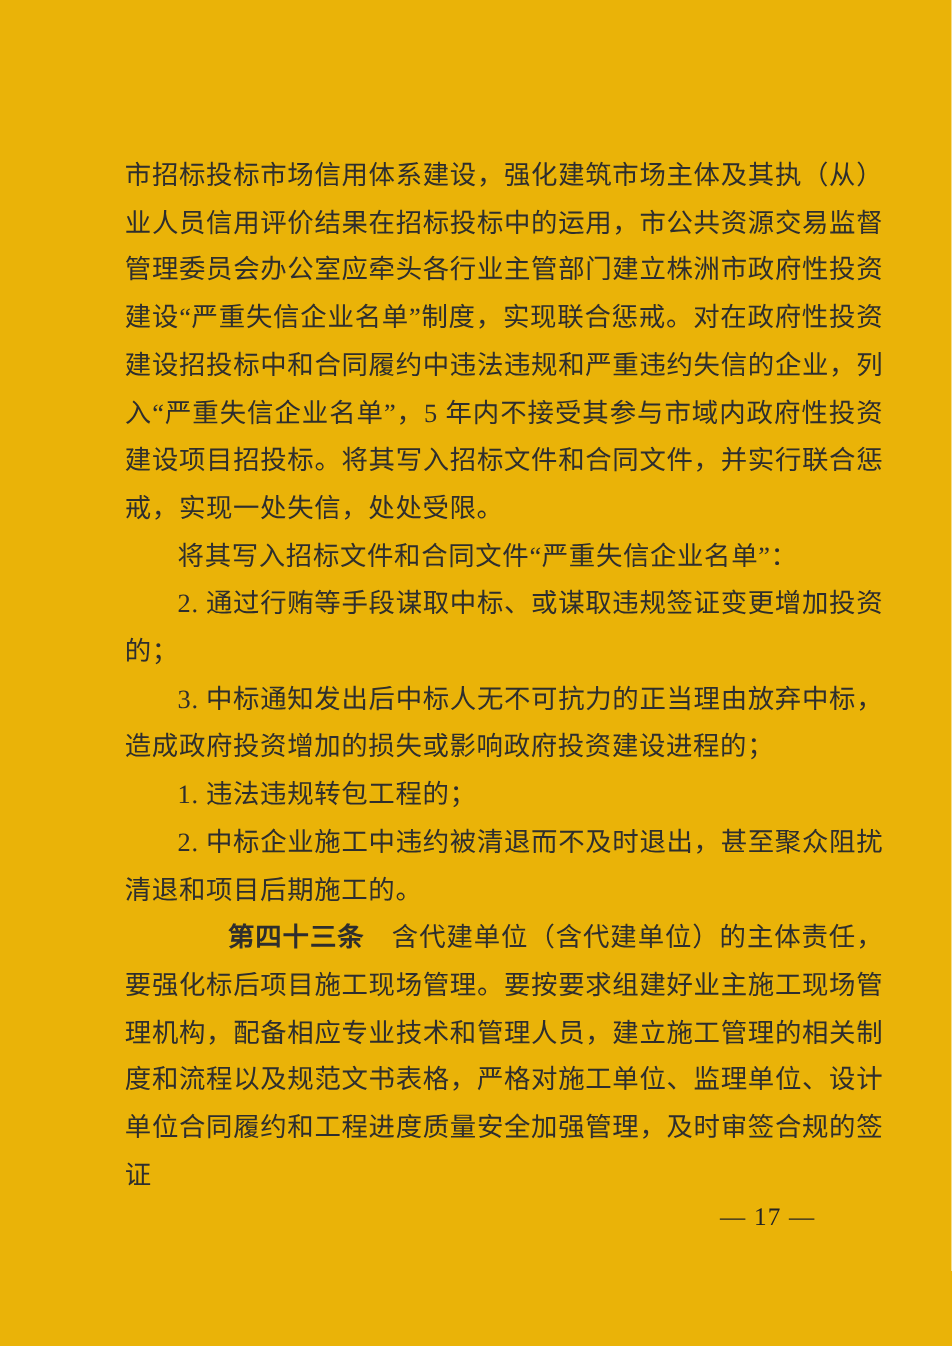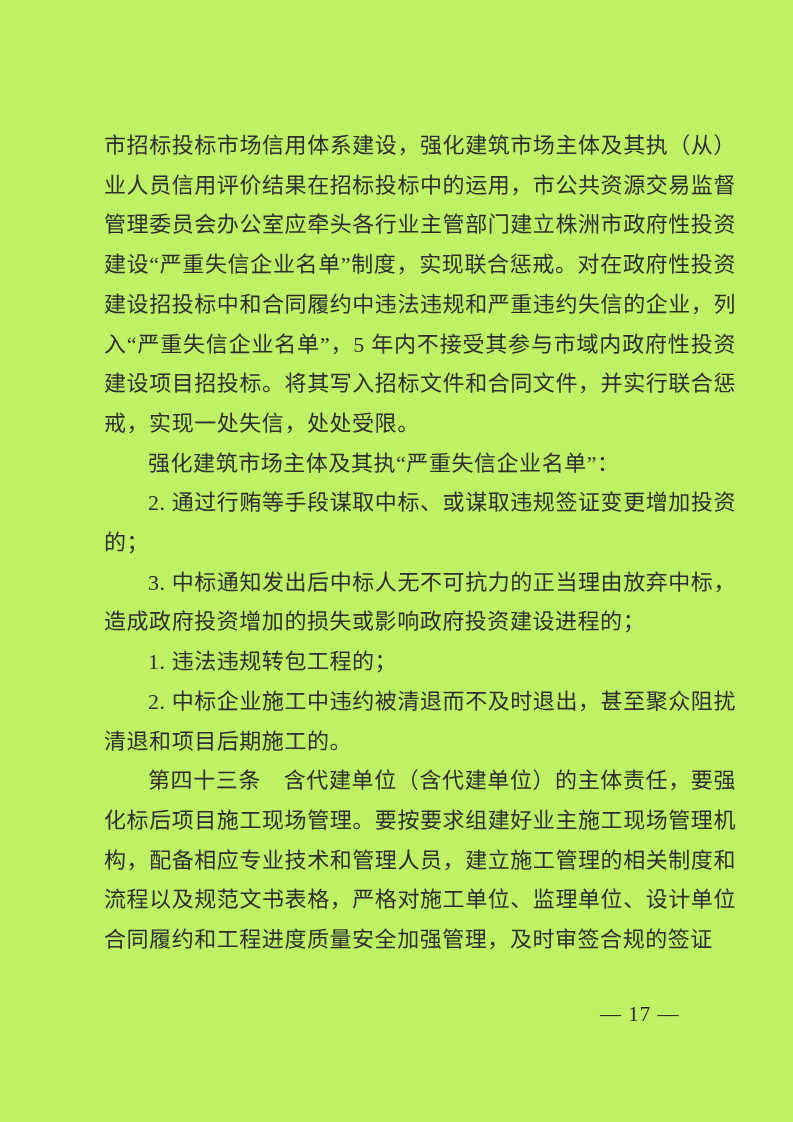--- a/index.html
+++ b/index.html
@@ -4,21 +4,21 @@
 <style>
   html, body {
     margin: 0;
     padding: 0;
     background: #ffffff;
   }
   .page {
     position: relative;
     width: 793px;
     height: 1122px;
-    background: #bef264;
+    background: #eab308;
     overflow: hidden;
   }
   .body-text {
     position: absolute;
     left: 104px;
     top: 126px;
     width: 632px;
     font-family: "Liberation Serif", "DejaVu Serif", serif;
     font-size: 22px;
     line-height: 39.7px;
@@ -29,42 +29,43 @@
   }
   .para {
     margin: 0;
     padding: 0;
     text-indent: 2em;
   }
   .para.no-indent {
     text-indent: 0;
   }
   .article-no {
-    font-weight: normal;
+    font-weight: bold;
+    margin-left: 42px;
   }
   .page-number {
     position: absolute;
     left: 600px;
     top: 1002px;
     width: 90px;
     text-align: left;
     font-family: "Liberation Serif", "DejaVu Serif", serif;
     font-size: 21px;
     letter-spacing: 1px;
     color: #242424;
     white-space: nowrap;
   }
 </style>
 </head>
 <body>
 
 <div class="page">
   <main class="body-text">
     <p class="para no-indent">市招标投标市场信用体系建设，强化建筑市场主体及其执（从）业人员信用评价结果在招标投标中的运用，市公共资源交易监督管理委员会办公室应牵头各行业主管部门建立株洲市政府性投资建设“严重失信企业名单”制度，实现联合惩戒。对在政府性投资建设招投标中和合同履约中违法违规和严重违约失信的企业，列入“严重失信企业名单”，5 年内不接受其参与市域内政府性投资建设项目招投标。将其写入招标文件和合同文件，并实行联合惩戒，实现一处失信，处处受限。</p>
-    <p class="para">强化建筑市场主体及其执“严重失信企业名单”：</p>
+    <p class="para">将其写入招标文件和合同文件“严重失信企业名单”：</p>
     <p class="para">2. 通过行贿等手段谋取中标、或谋取违规签证变更增加投资的；</p>
     <p class="para">3. 中标通知发出后中标人无不可抗力的正当理由放弃中标，造成政府投资增加的损失或影响政府投资建设进程的；</p>
     <p class="para">1. 违法违规转包工程的；</p>
     <p class="para">2. 中标企业施工中违约被清退而不及时退出，甚至聚众阻扰清退和项目后期施工的。</p>
     <p class="para">
       <span class="article-no">第四十三条</span><span>　含代建单位（含代建单位）的主体责任，要强化标后项目施工现场管理。要按要求组建好业主施工现场管理机构，配备相应专业技术和管理人员，建立施工管理的相关制度和流程以及规范文书表格，严格对施工单位、监理单位、设计单位合同履约和工程进度质量安全加强管理，及时审签合规的签证</span>
     </p>
   </main>
 
   <div class="page-number">— 17 —</div>

